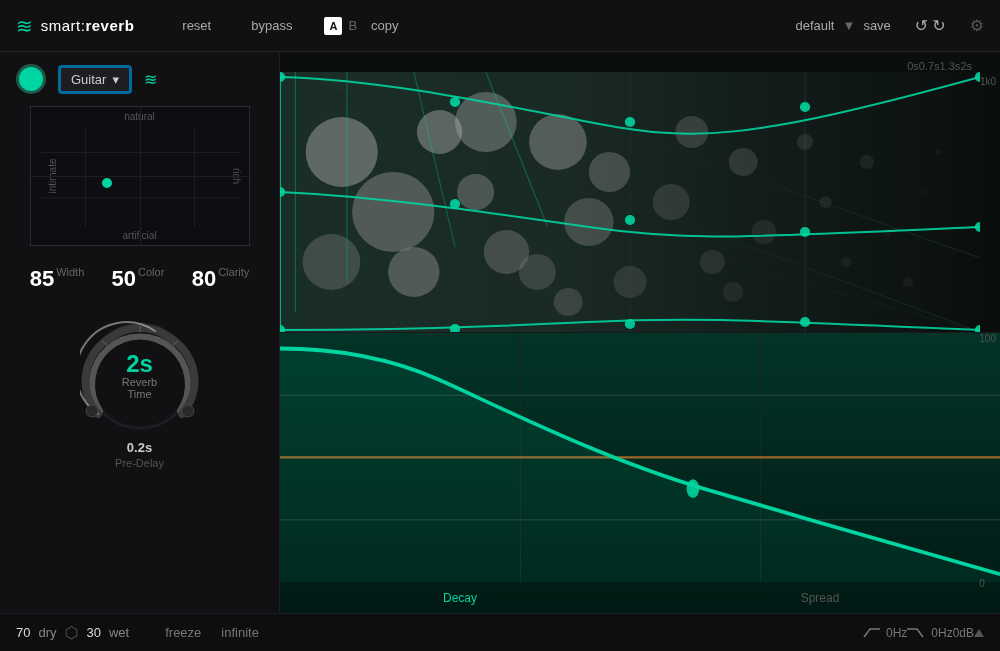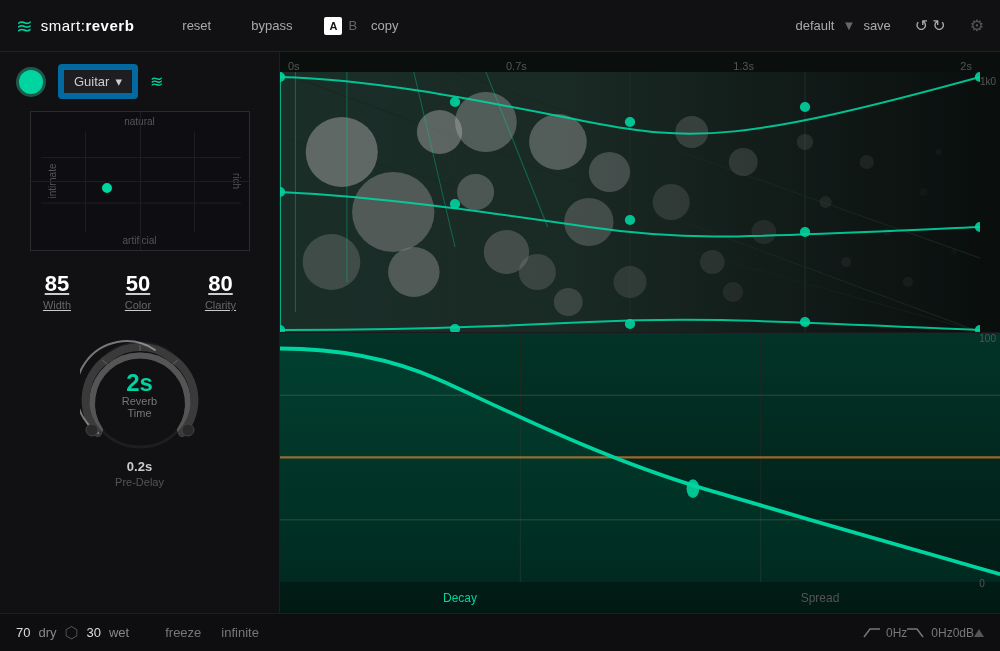--- a/index.html
+++ b/index.html
@@ -149,21 +149,21 @@
       height: 30px;
       border-radius: 50%;
       background: #00d4a0;
       border: 3px solid #1e5a4a;
     }
     .instrument-select {
       display: flex;
       align-items: center;
       gap: 6px;
       background: #1e1e22;
-      border: 6px solid #0369a1;
+      border: 3px solid #0369a1;
       border-radius: 4px;
       padding: 4px 10px;
       cursor: pointer;
       color: #ccc;
       font-size: 13px;
     }
     .smart-icon {
       color: #00d4a0;
       font-size: 16px;
     }
@@ -217,24 +217,23 @@
     }
 
     
     .params-row {
       display: flex;
       justify-content: space-around;
       padding: 8px 0;
     }
     .param-item {
       display: flex;
-      flex-direction: column;
-      align-items: center;
+      flex-direction: row;
+      align-items: flex-start;
       gap: 2px;
-      text-decoration: underline;
     }
     .param-value {
       font-size: 22px;
       font-weight: 700;
       color: #fff;
     }
     .param-label {
       font-size: 11px;
       color: #666;
     }
@@ -346,21 +345,21 @@
 
     
     .reverb-viz {
       position: relative;
       height: 280px;
       background: #0a0f0e;
       overflow: hidden;
     }
     .time-axis {
       display: flex;
-      justify-content: space-between;
+      justify-content: flex-end;
       padding: 4px 8px;
       font-size: 11px;
       color: #555;
       position: absolute;
       top: 4px;
       left: 0;
       right: 20px;
     }
     .freq-axis {
       position: absolute;

